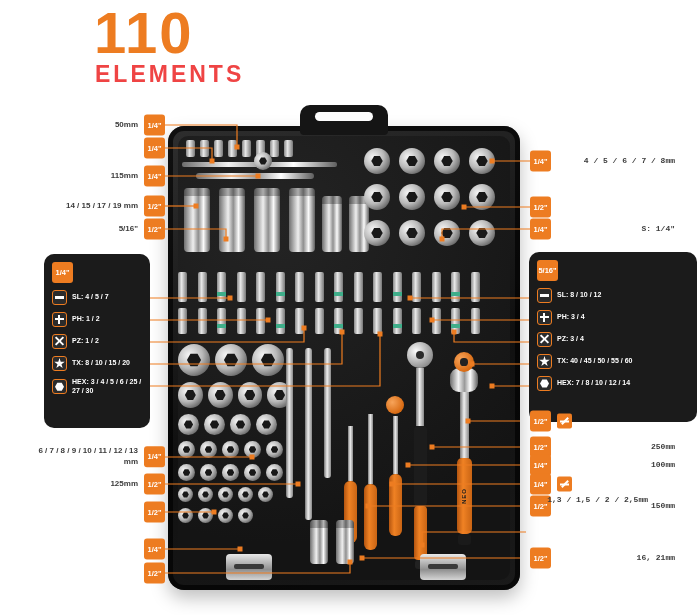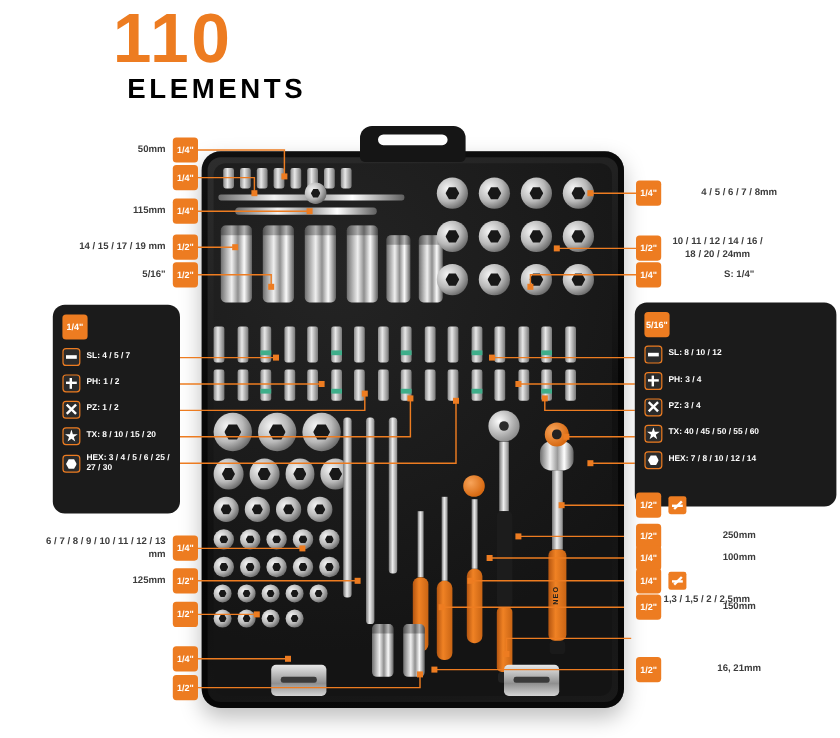--- a/index.html
+++ b/index.html
@@ -2,29 +2,29 @@
 <html style="--accent: #ED7C21;"><head>
 <meta charset="utf-8">
 <style>
   :root { --accent:#ED7C21; }
   * { margin:0; padding:0; box-sizing:border-box; }
   body { background:#fff; font-family:"Liberation Sans", sans-serif; }
   .page { position:relative; width:700px; height:615px; background:#fff; overflow:hidden; }
 
   
   .h-count { position:absolute; left:94px; top:4px; font-size:58px; line-height:1; font-weight:bold; color:var(--accent); letter-spacing:2px; z-index:5; }
-  .h-label { position:absolute; left:106px; top:61px; font-size:23px; font-weight:bold; color:#000000; letter-spacing:3px; z-index:5; }
+  .h-label { position:absolute; left:95px; top:61px; font-size:23px; font-weight:bold; color:#ef4444; letter-spacing:3px; z-index:5; }
 
   
   .callout { position:absolute; display:flex; align-items:center; gap:6px; transform:translateY(-50%); z-index:6; }
   .callout.left { right:535px; justify-content:flex-end; }
   .callout.right { left:530px; }
   .ctext { font-size:8px; font-weight:bold; color:#3c3c3c; line-height:1.35; }
   .callout.left .ctext { width:102px; text-align:right; }
-  .callout.right .ctext { width:118px; text-align:center; }
+  .callout.right .ctext { width:118px; text-align:right;font-family:Liberation Mono, monospace; }
   .badge { width:21px; height:21px; background:var(--accent); color:#fff; font-size:7.5px; font-weight:bold;
            display:flex; align-items:center; justify-content:center; border-radius:3px; flex:none; }
   .joint { width:15px; height:15px; background:var(--accent); border-radius:2px; position:relative; flex:none; }
   .joint::before { content:""; position:absolute; left:3px; top:6.5px; width:9px; height:2px; background:#fff; }
   .joint::after { content:""; position:absolute; left:6.5px; top:3px; width:2px; height:9px; background:#fff; transform:rotate(45deg); }
 
   
   .panel { position:absolute; background:#1b1b1b; border-radius:10px; padding:8px; z-index:6; }
   .panel.pl { left:44px;  top:254px; width:106px; height:174px; }
   .panel.pr { left:529px; top:252px; width:168px; height:170px; }
@@ -424,21 +424,20 @@
     <span class="ctext"></span>
     <span class="badge">1/2"</span>
   </div>
 
   <div class="callout right" style="top:161px">
     <span class="badge">1/4"</span>
     <span class="ctext">4 / 5 / 6 / 7 / 8mm</span>
   </div>
   <div class="callout right" style="top:207px">
     <span class="badge">1/2"</span>
-    <span class="ctext" style="width:82px">10 / 11 / 12 / 14 / 16 / 18 / 20 / 24mm</span>
   </div>
   <div class="callout right" style="top:229px">
     <span class="badge">1/4"</span>
     <span class="ctext">S: 1/4"</span>
   </div>
 
   <div class="panel pr">
     <span class="badge">5/16"</span>
     <div class="prow">
         <span class="bit-ico ico-sl"></span>

